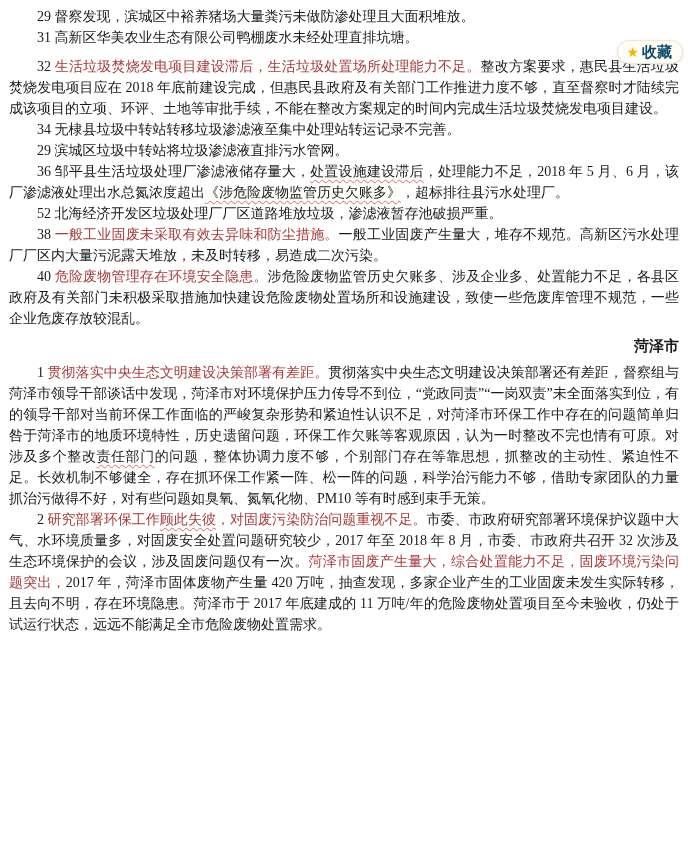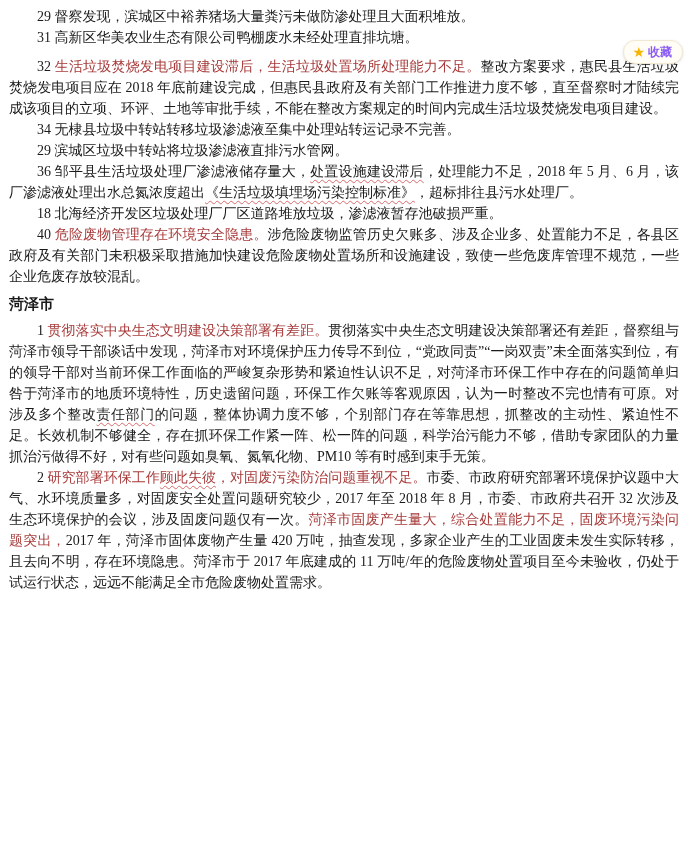--- a/index.html
+++ b/index.html
@@ -20,21 +20,21 @@
     line-height: 21px;
     color: #1a1a1a;
     text-align: justify;
   }
   .doc p {
     margin: 0;
     text-indent: 2em;
   }
   .doc p.heading {
     text-indent: 0;
-    text-align: left;
+    text-align: right;
     font-weight: bold;
     font-size: 15px;
     margin: 7px 0 5px 0;
   }
   .doc p.gap-before {
     margin-top: 8px;
   }
   .red {
     color: var(--red-text, #a83a3a);
   }
@@ -59,38 +59,39 @@
     padding: 3px 10px 3px 8px;
     cursor: pointer;
     font-family: "Liberation Sans", sans-serif;
   }
   .fav .star {
     color: var(--star-color, #f6b500);
     font-size: 14px;
     line-height: 14px;
   }
   .fav .fav-label {
-    font-size: 12px;
+    font-size: 15px;
     font-weight: bold;
-    color: #8b5cf6;
+    color: #0c4a6e;
     line-height: 16px;
   }
 </style>
 </head>
 <body>
 
 <div class="page">
   <div class="doc">
       <p><span>29 督察发现，滨城区中裕养猪场大量粪污未做防渗处理且大面积堆放。</span></p>
       <p><span>31 高新区华美农业生态有限公司鸭棚废水未经处理直排坑塘。</span></p>
       <p class="gap-before"><span>32 </span><span class="red">生活垃圾焚烧发电项目建设滞后，生活垃圾处置场所处理能力不足。</span><span>整改方案要求，惠民县生活垃圾焚烧发电项目应在 2018 年底前建设完成，但惠民县政府及有关部门工作推进力度不够，直至督察时才陆续完成该项目的立项、环评、土地等审批手续，不能在整改方案规定的时间内完成生活垃圾焚烧发电项目建设。</span></p>
       <p><span>34 无棣县垃圾中转站转移垃圾渗滤液至集中处理站转运记录不完善。</span></p>
       <p><span>29 滨城区垃圾中转站将垃圾渗滤液直排污水管网。</span></p>
-      <p><span>36 邹平县生活垃圾处理厂渗滤液储存量大，</span><span class="wavy">处置设施建设滞后</span><span>，处理能力不足，2018 年 5 月、6 月，该厂渗滤液处理出水总氮浓度超出</span><span class="wavy">《生活垃圾填埋场污染控制标准》</span><span>，超标排往县污水处理厂。</span></p>
-      <p><span>18 北海经济开发区垃圾处理厂厂区道路堆放垃圾，渗滤液暂存池破损严重。</span></p>
+      <p><span>36 邹平县生活垃圾处理厂渗滤液储存量大，</span><span class="wavy">处置设施建设滞后</span><span>，处理能力不足，2018 年 5 月、6 月，该厂渗滤液处理出水总氮浓度超出</span><span class="wavy">《涉危险废物监管历史欠账多》</span><span>，超标排往县污水处理厂。</span></p>
+      <p><span>52 北海经济开发区垃圾处理厂厂区道路堆放垃圾，渗滤液暂存池破损严重。</span></p>
+      <p><span>38 </span><span class="red">一般工业固废未采取有效去异味和防尘措施。</span><span>一般工业固废产生量大，堆存不规范。高新区污水处理厂厂区内大量污泥露天堆放，未及时转移，易造成二次污染。</span></p>
       <p><span>40 </span><span class="red">危险废物管理存在环境安全隐患。</span><span>涉危险废物监管历史欠账多、涉及企业多、处置能力不足，各县区政府及有关部门未积极采取措施加快建设危险废物处置场所和设施建设，致使一些危废库管理不规范，一些企业危废存放较混乱。</span></p>
       <p class="heading"><span>菏泽市</span></p>
       <p><span>1 </span><span class="red">贯彻落实中央生态文明建设决策部署有差距。</span><span>贯彻落实中央生态文明建设决策部署还有差距，督察组与菏泽市领导干部谈话中发现，菏泽市对环境保护压力传导不到位，“党政同责”“一岗双责”未全面落实到位，有的领导干部对当前环保工作面临的严峻复杂形势和紧迫性认识不足，对菏泽市环保工作中存在的问题简单归咎于菏泽市的地质环境特性，历史遗留问题，环保工作欠账等客观原因，认为一时整改不完也情有可原。对涉及多个整改</span><span class="wavy">责任部门</span><span>的问题，整体协调力度不够，个别部门存在等靠思想，抓整改的主动性、紧迫性不足。长效机制不够健全，存在抓环保工作紧一阵、松一阵的问题，科学治污能力不够，借助专家团队的力量抓治污做得不好，对有些问题如臭氧、氮氧化物、PM10 等有时感到束手无策。</span></p>
       <p><span>2 </span><span class="red">研究部署环保工作</span><span class="red wavy">顾此失彼</span><span class="red">，对固废污染防治问题重视不足。</span><span>市委、市政府研究部署环境保护议题中大气、水环境质量多，对固废安全处置问题研究较少，2017 年至 2018 年 8 月，市委、市政府共召开 32 次涉及生态环境保护的会议，涉及固废问题仅有一次。</span><span class="red">菏泽市固废产生量大，综合处置能力不足，固废环境污染问题突出，</span><span>2017 年，菏泽市固体废物产生量 420 万吨，抽查发现，多家企业产生的工业固废未发生实际转移，且去向不明，存在环境隐患。菏泽市于 2017 年底建成的 11 万吨/年的危险废物处置项目至今未验收，仍处于试运行状态，远远不能满足全市危险废物处置需求。</span></p>
     </div>
 </div>
 
 <div class="fav">
   <span class="star">★</span>
   <span class="fav-label">收藏</span>

